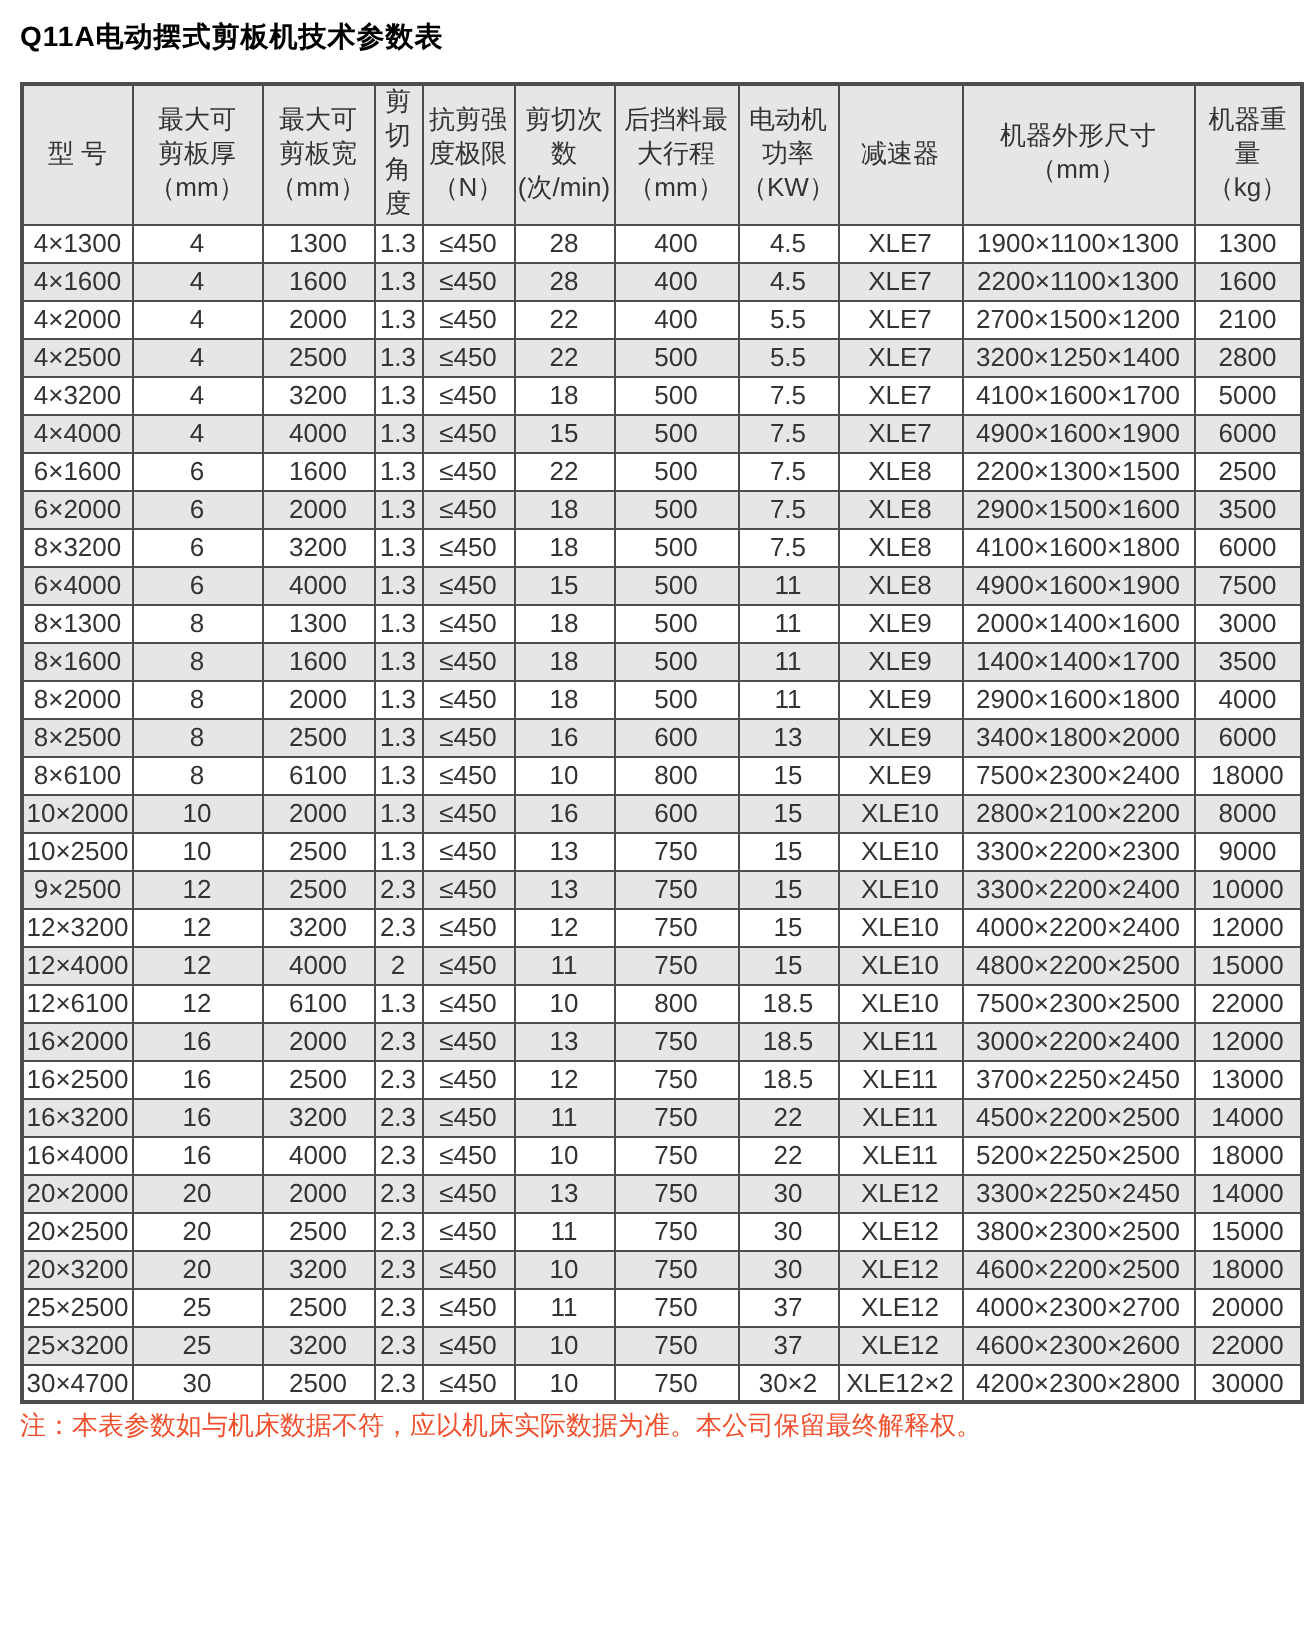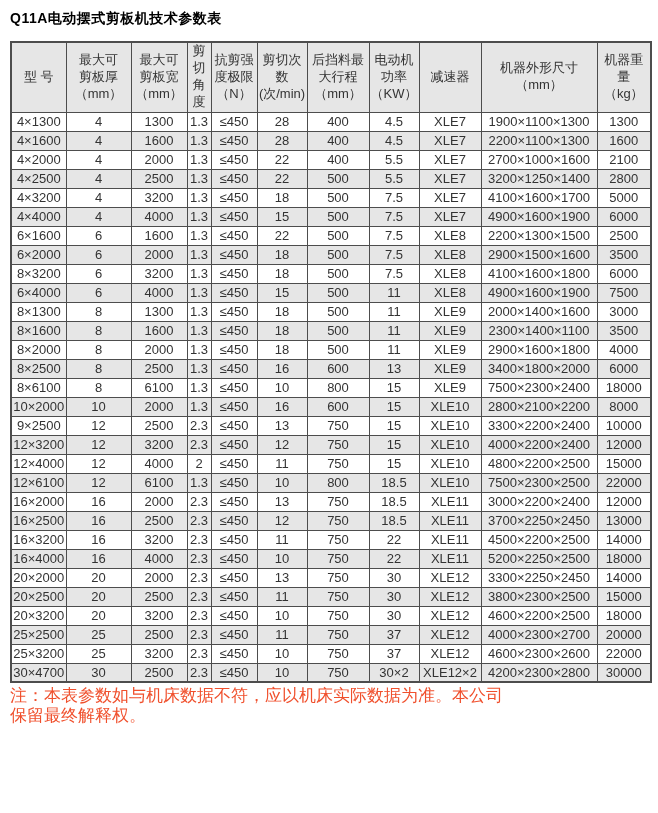--- a/index.html
+++ b/index.html
@@ -48,21 +48,21 @@
   .spec-table tbody td {
     font-size: 13px;
     height: 19px;
     line-height: 1;
     background: #ffffff;
   }
   .spec-table tbody tr:nth-child(even) td {
     background: #e6e6e6;
   }
   .footnote {
-    font-size: 17px;
+    font-size: 13px;
     margin-top: 3px;
     line-height: 1.2;
   }
 </style>
 </head>
 <body>
 
 <div class="page">
   <div class="page-title">Q11A电动摆式剪板机技术参数表</div>
 
@@ -142,21 +142,21 @@
         <tr>
           <td>4×2000</td>
           <td>4</td>
           <td>2000</td>
           <td>1.3</td>
           <td>≤450</td>
           <td>22</td>
           <td>400</td>
           <td>5.5</td>
           <td>XLE7</td>
-          <td>2700×1000×1600</td>
+          <td>2700×1500×1200</td>
           <td>2100</td>
         </tr>
         <tr>
           <td>4×2500</td>
           <td>4</td>
           <td>2500</td>
           <td>1.3</td>
           <td>≤450</td>
           <td>22</td>
           <td>500</td>
@@ -259,21 +259,21 @@
         <tr>
           <td>8×1600</td>
           <td>8</td>
           <td>1600</td>
           <td>1.3</td>
           <td>≤450</td>
           <td>18</td>
           <td>500</td>
           <td>11</td>
           <td>XLE9</td>
-          <td>2300×1400×1100</td>
+          <td>1400×1400×1700</td>
           <td>3500</td>
         </tr>
         <tr>
           <td>8×2000</td>
           <td>8</td>
           <td>2000</td>
           <td>1.3</td>
           <td>≤450</td>
           <td>18</td>
           <td>500</td>
@@ -313,20 +313,33 @@
           <td>10</td>
           <td>2000</td>
           <td>1.3</td>
           <td>≤450</td>
           <td>16</td>
           <td>600</td>
           <td>15</td>
           <td>XLE10</td>
           <td>2800×2100×2200</td>
           <td>8000</td>
+        </tr>
+        <tr>
+          <td>10×2500</td>
+          <td>10</td>
+          <td>2500</td>
+          <td>1.3</td>
+          <td>≤450</td>
+          <td>13</td>
+          <td>750</td>
+          <td>15</td>
+          <td>XLE10</td>
+          <td>3300×2200×2300</td>
+          <td>9000</td>
         </tr>
         <tr>
           <td>9×2500</td>
           <td>12</td>
           <td>2500</td>
           <td>2.3</td>
           <td>≤450</td>
           <td>13</td>
           <td>750</td>
           <td>15</td>

